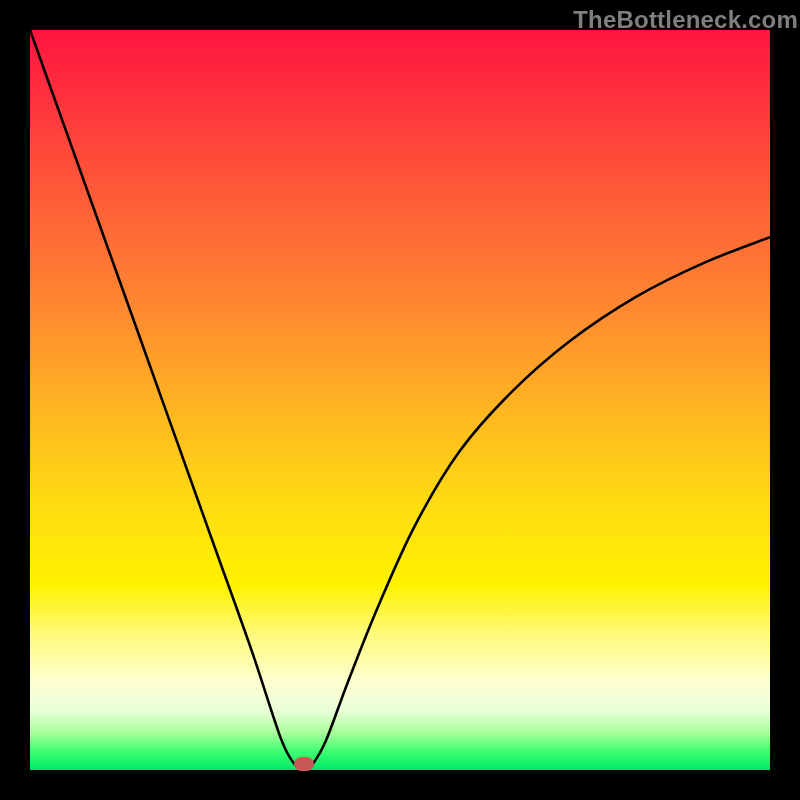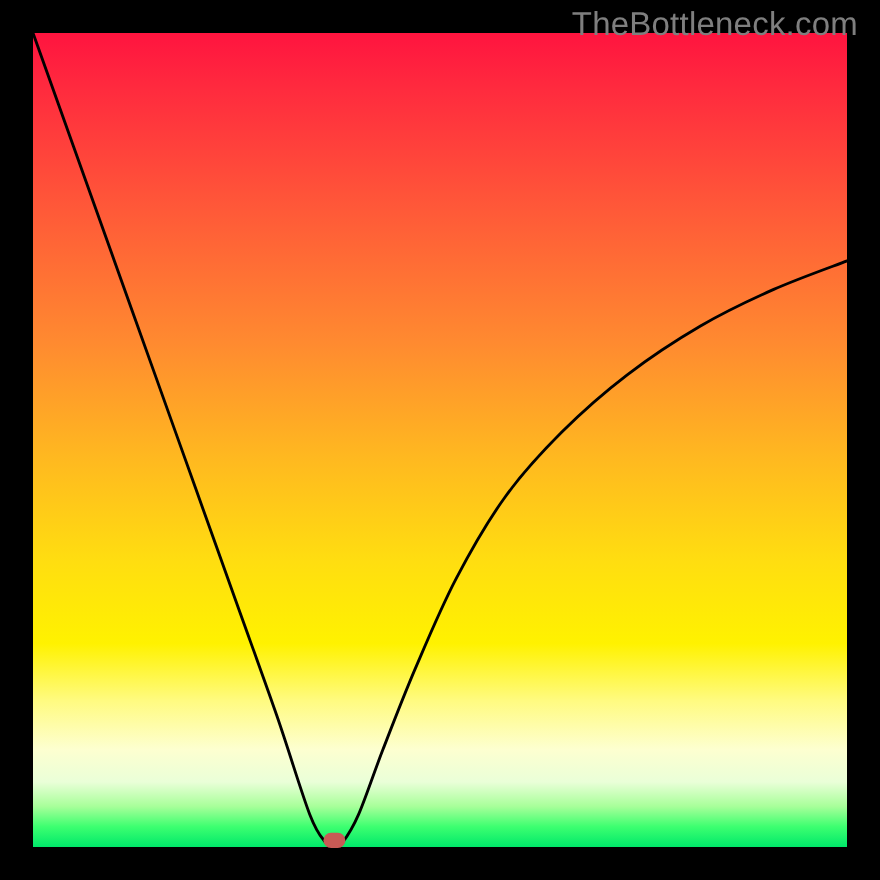--- a/index.html
+++ b/index.html
@@ -38,25 +38,25 @@
       #fdffd0 88%,
       #eaffd8 92%,
       #a8ff9a 95%,
       #3dff70 97.5%,
       #00e86a 100%
     );
   }
   .watermark {
     position: absolute;
     top: 6px;
-    right: 20px;
+    right: 2px;
     color: #7f7f7f;
-    font-size: 30px;
+    font-size: 24px;
     letter-spacing: 0.2px;
-    font-weight: 400;
+    font-weight: 700;
   }
   svg.curve {
     position: absolute;
     left: 0;
     top: 0;
     width: 740px;
     height: 740px;
   }
   .marker {
     position: absolute;

